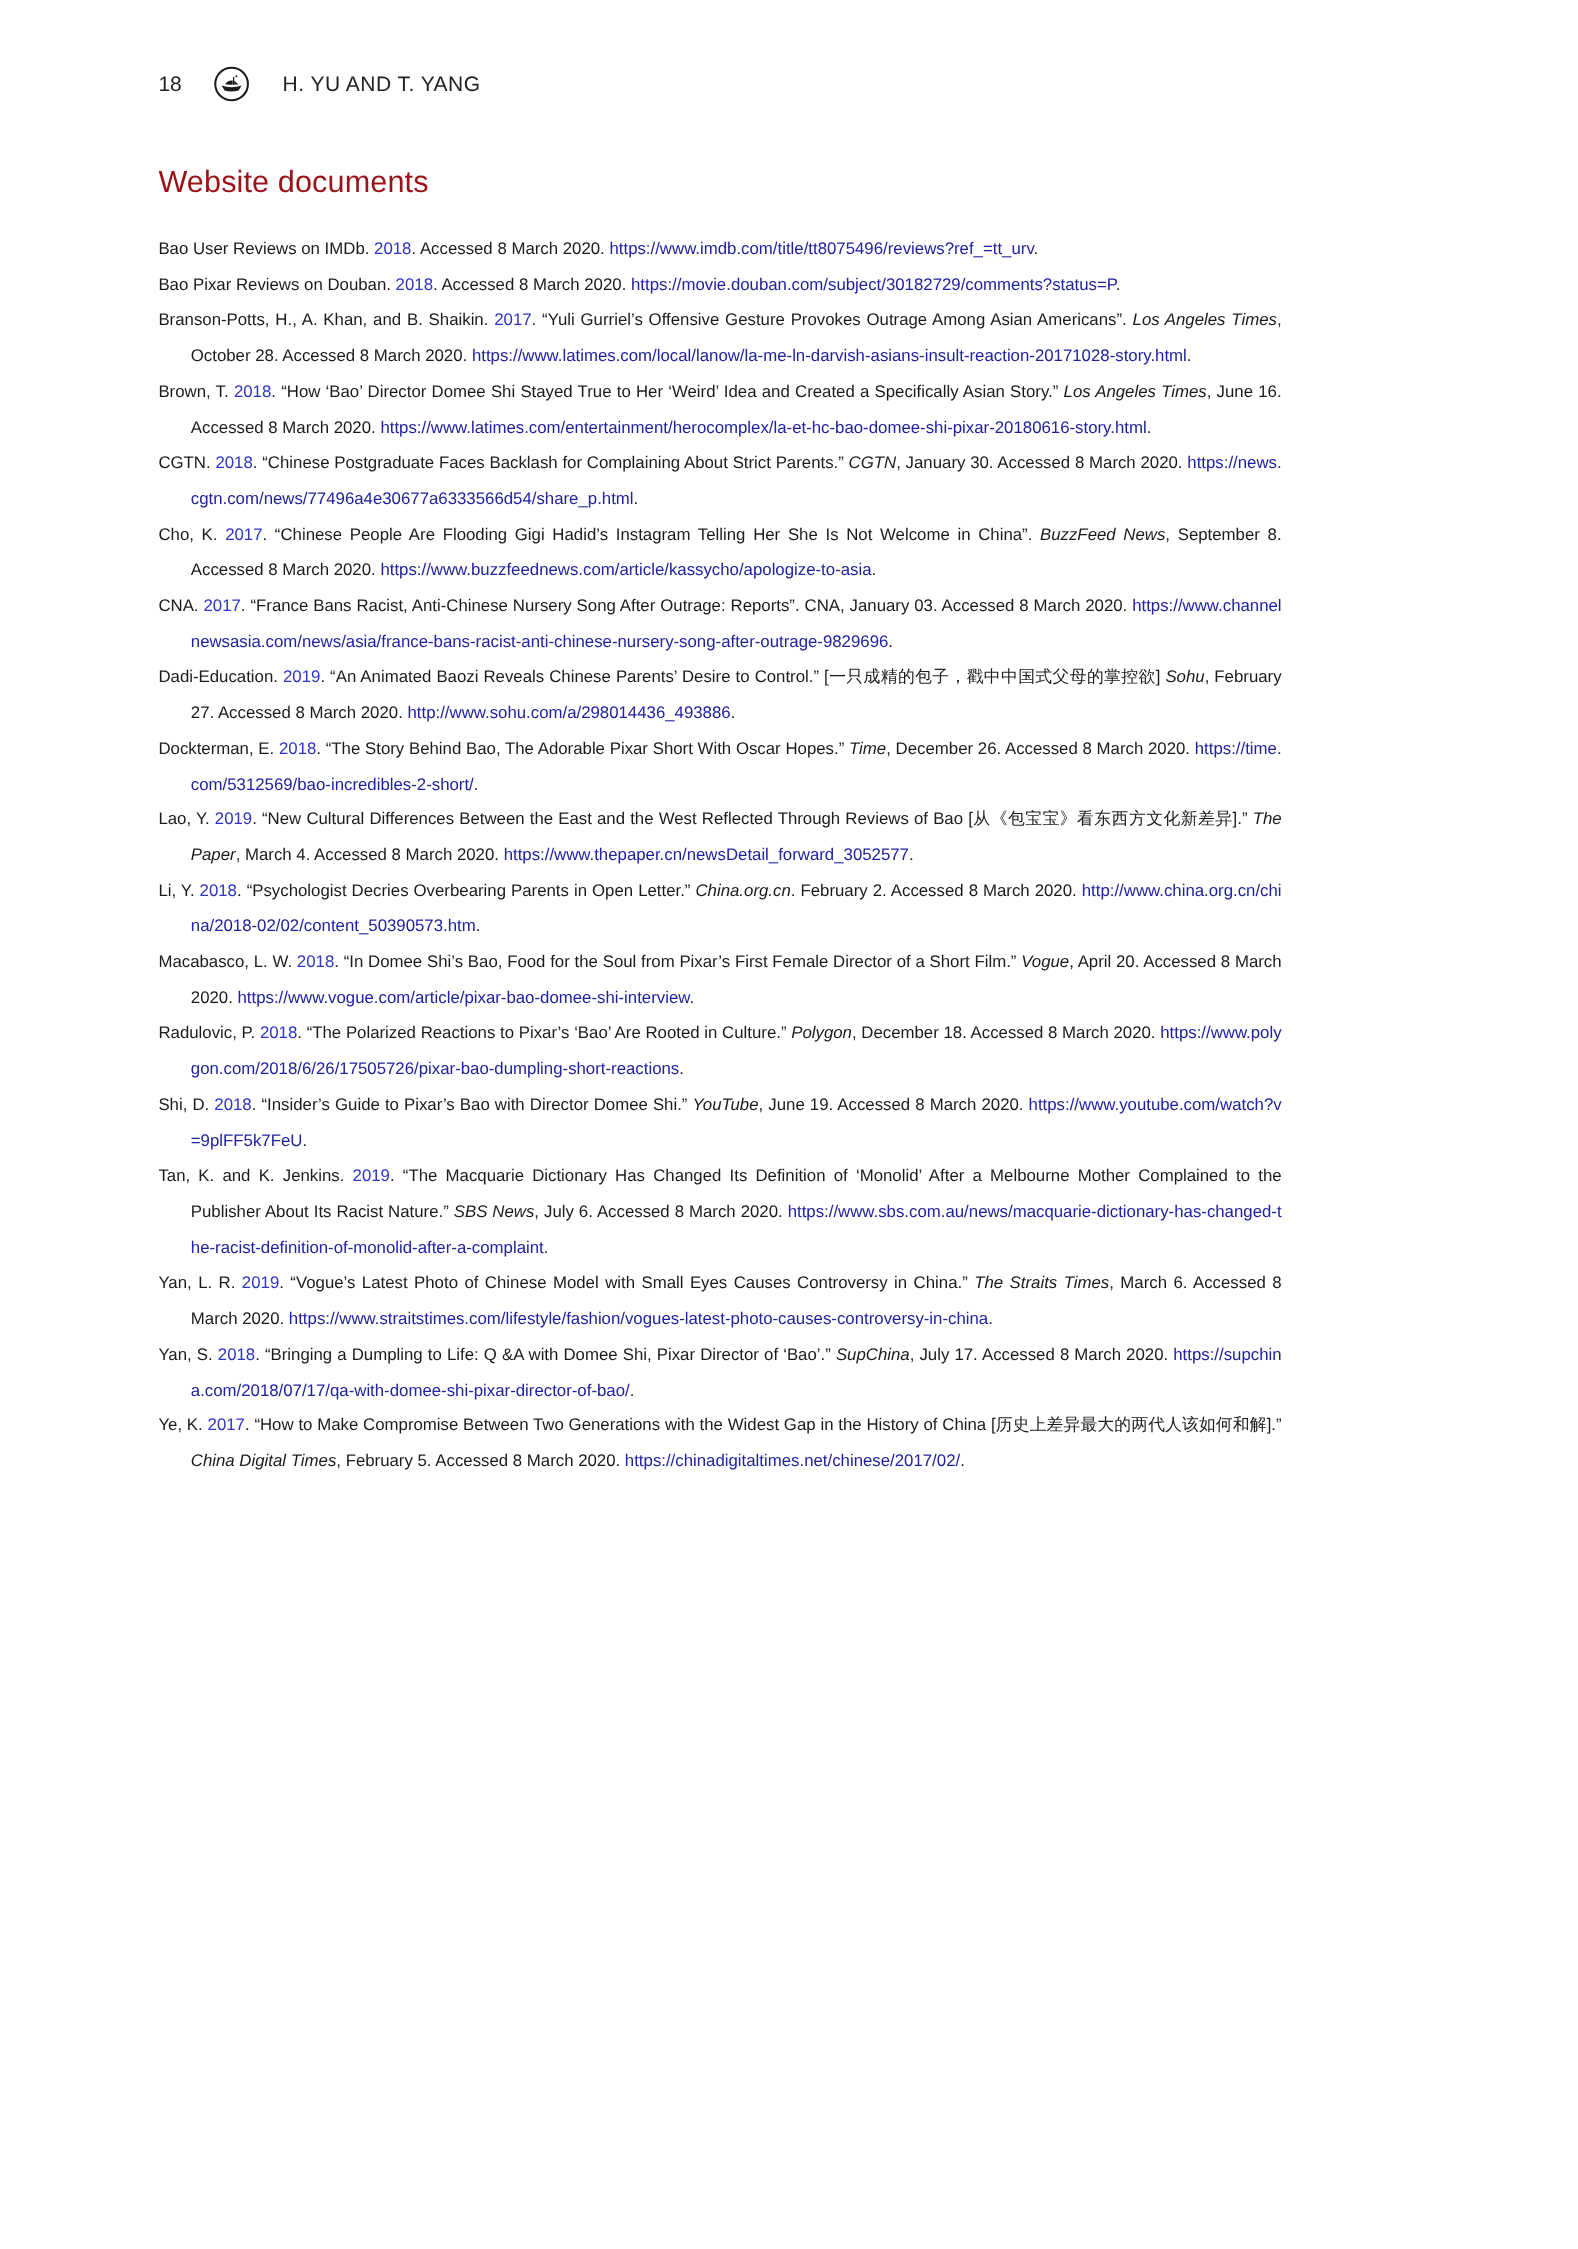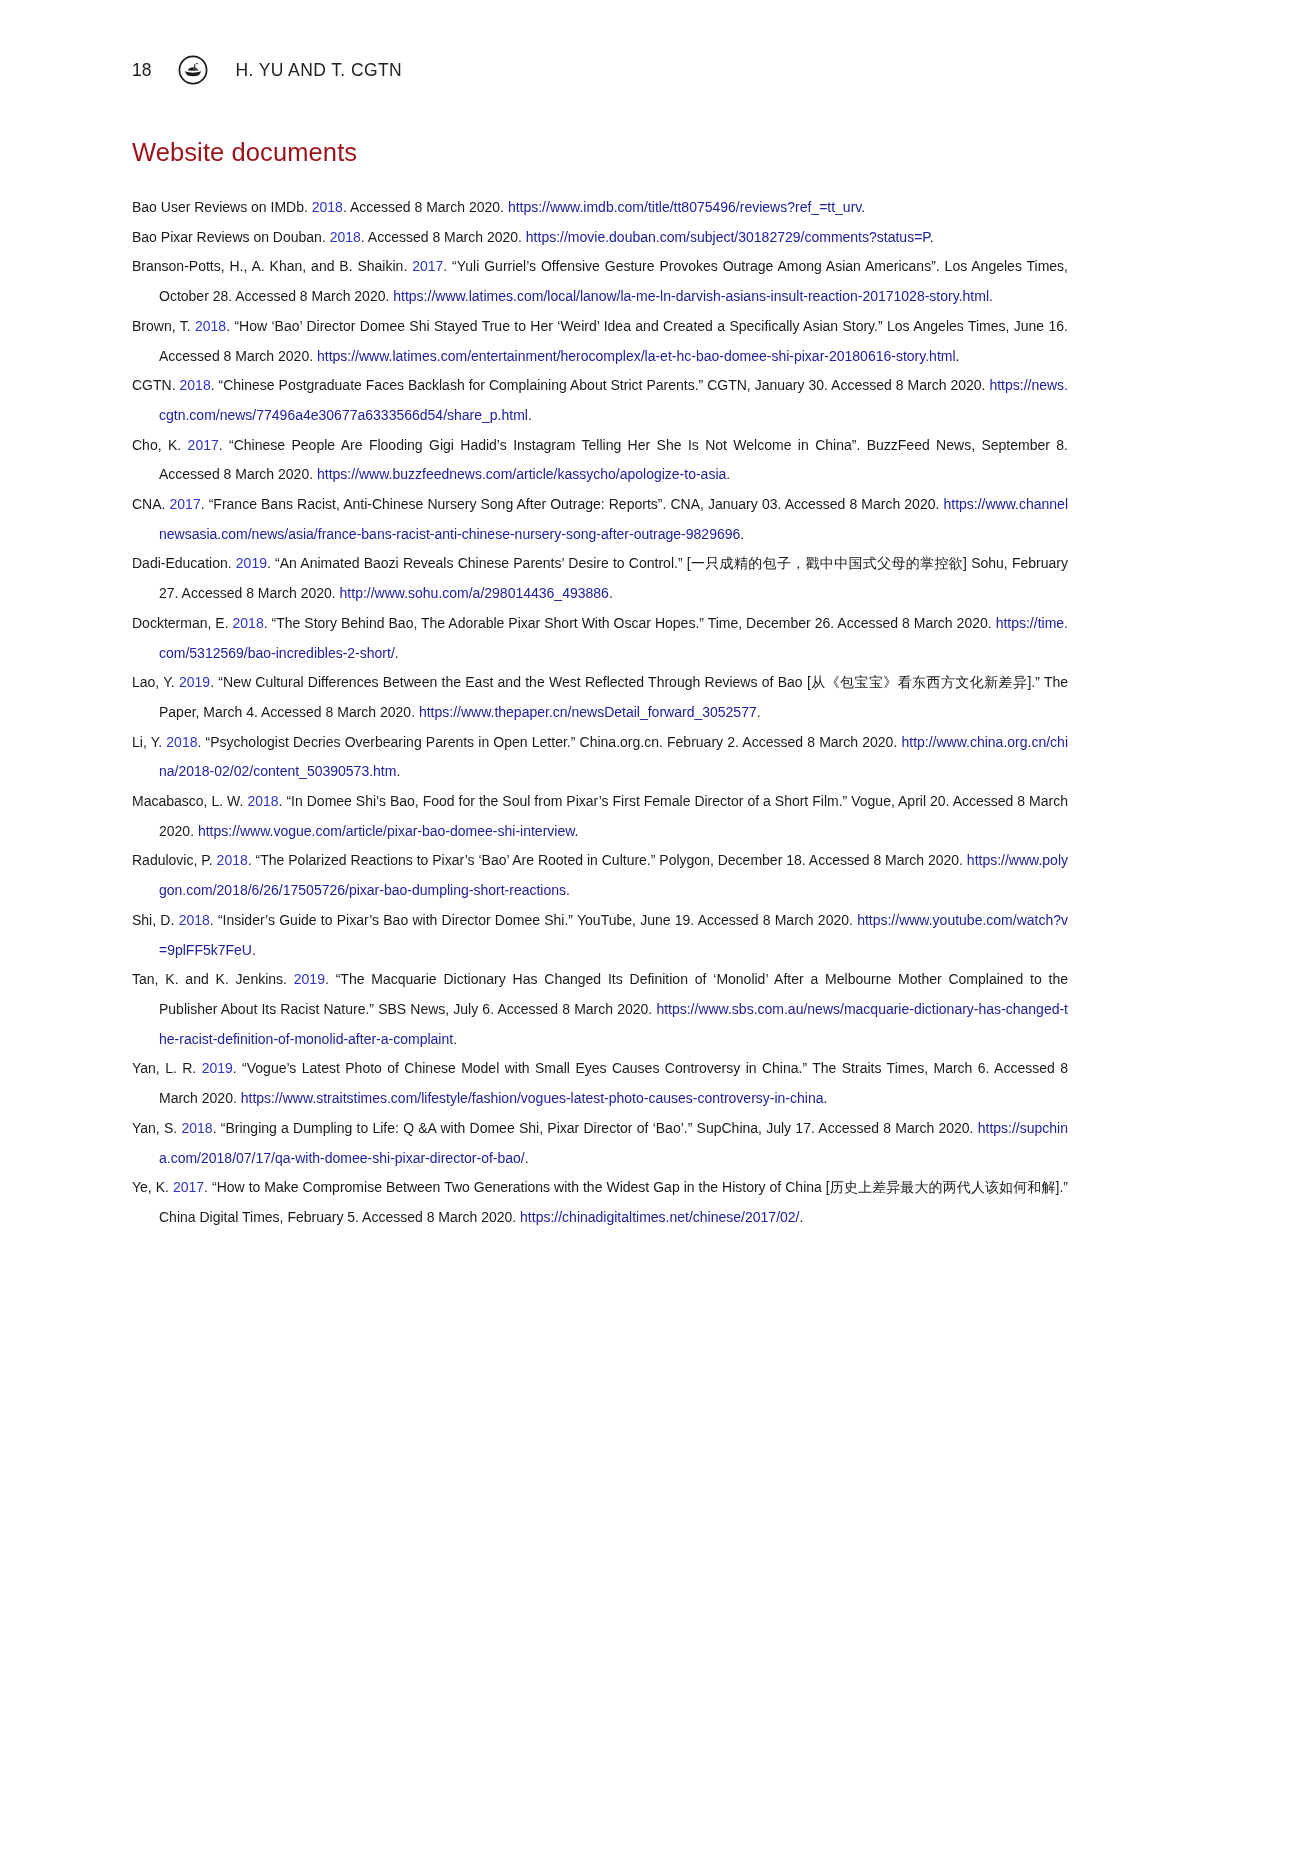--- a/index.html
+++ b/index.html
@@ -56,40 +56,40 @@
     text-align: justify;
     color: #1a1a1a;
   }
   .reference {
     padding-left: 27px;
     text-indent: -27px;
   }
   .seg-plain { color: #1a1a1a; }
   .seg-year  { color: #2e34c3; }
   .seg-link  { color: #1f219e; word-break: break-all; }
-  .seg-italic { }
+  .seg-italic { font-style: italic; }
 </style>
 </head>
 <body>
 
 <div class="page">
 
   <div class="page-header">
     <span class="page-number">18</span>
     <span class="logo">
       <svg viewBox="0 0 36 36" aria-hidden="true">
         <circle cx="18" cy="18" r="15.3" fill="none" stroke="#1a1a1a" stroke-width="1.9"></circle>
         <path d="M8.5 19.5 Q18 22.5 27.5 19.5 L24.5 24 Q18 26 11.5 24 Z" fill="#1a1a1a"></path>
         <path d="M12 18.5 Q14 14.5 19 14.8 L19 18.8 Z" fill="#1a1a1a"></path>
         <path d="M20.5 15 L24.5 18.5 L20.5 18.5 Z" fill="#1a1a1a"></path>
         <rect x="19.3" y="11.5" width="1.2" height="7.5" fill="#1a1a1a"></rect>
         <circle cx="22.5" cy="10.8" r="0.9" fill="#1a1a1a"></circle>
       </svg>
     </span>
-    <span class="running-head">H. YU AND T. CGTN</span>
+    <span class="running-head">H. YU AND T. YANG</span>
   </div>
 
   <h1 class="section-title">Website documents</h1>
 
   <div class="references" id="references">
       <div class="reference"><span class="seg-plain">Bao User Reviews on IMDb. </span><span class="seg-year">2018</span><span class="seg-plain">. Accessed 8 March 2020. </span><span class="seg-link">https://www.imdb.com/title/tt8075496/reviews?ref_=tt_urv</span><span class="seg-plain">.</span></div>
       <div class="reference"><span class="seg-plain">Bao Pixar Reviews on Douban. </span><span class="seg-year">2018</span><span class="seg-plain">. Accessed 8 March 2020. </span><span class="seg-link">https://movie.douban.com/subject/30182729/comments?status=P</span><span class="seg-plain">.</span></div>
       <div class="reference"><span class="seg-plain">Branson-Potts, H., A. Khan, and B. Shaikin. </span><span class="seg-year">2017</span><span class="seg-plain">. “Yuli Gurriel’s Offensive Gesture Provokes Outrage Among Asian Americans”. </span><span class="seg-italic">Los Angeles Times</span><span class="seg-plain">, October 28. Accessed 8 March 2020. </span><span class="seg-link">https://www.latimes.com/local/lanow/la-me-ln-darvish-asians-insult-reaction-20171028-story.html</span><span class="seg-plain">.</span></div>
       <div class="reference"><span class="seg-plain">Brown, T. </span><span class="seg-year">2018</span><span class="seg-plain">. “How ‘Bao’ Director Domee Shi Stayed True to Her ‘Weird’ Idea and Created a Specifically Asian Story.” </span><span class="seg-italic">Los Angeles Times</span><span class="seg-plain">, June 16. Accessed 8 March 2020. </span><span class="seg-link">https://www.latimes.com/entertainment/herocomplex/la-et-hc-bao-domee-shi-pixar-20180616-story.html</span><span class="seg-plain">.</span></div>
       <div class="reference"><span class="seg-plain">CGTN. </span><span class="seg-year">2018</span><span class="seg-plain">. “Chinese Postgraduate Faces Backlash for Complaining About Strict Parents.” </span><span class="seg-italic">CGTN</span><span class="seg-plain">, January 30. Accessed 8 March 2020. </span><span class="seg-link">https://news.cgtn.com/news/77496a4e30677a6333566d54/share_p.html</span><span class="seg-plain">.</span></div>

